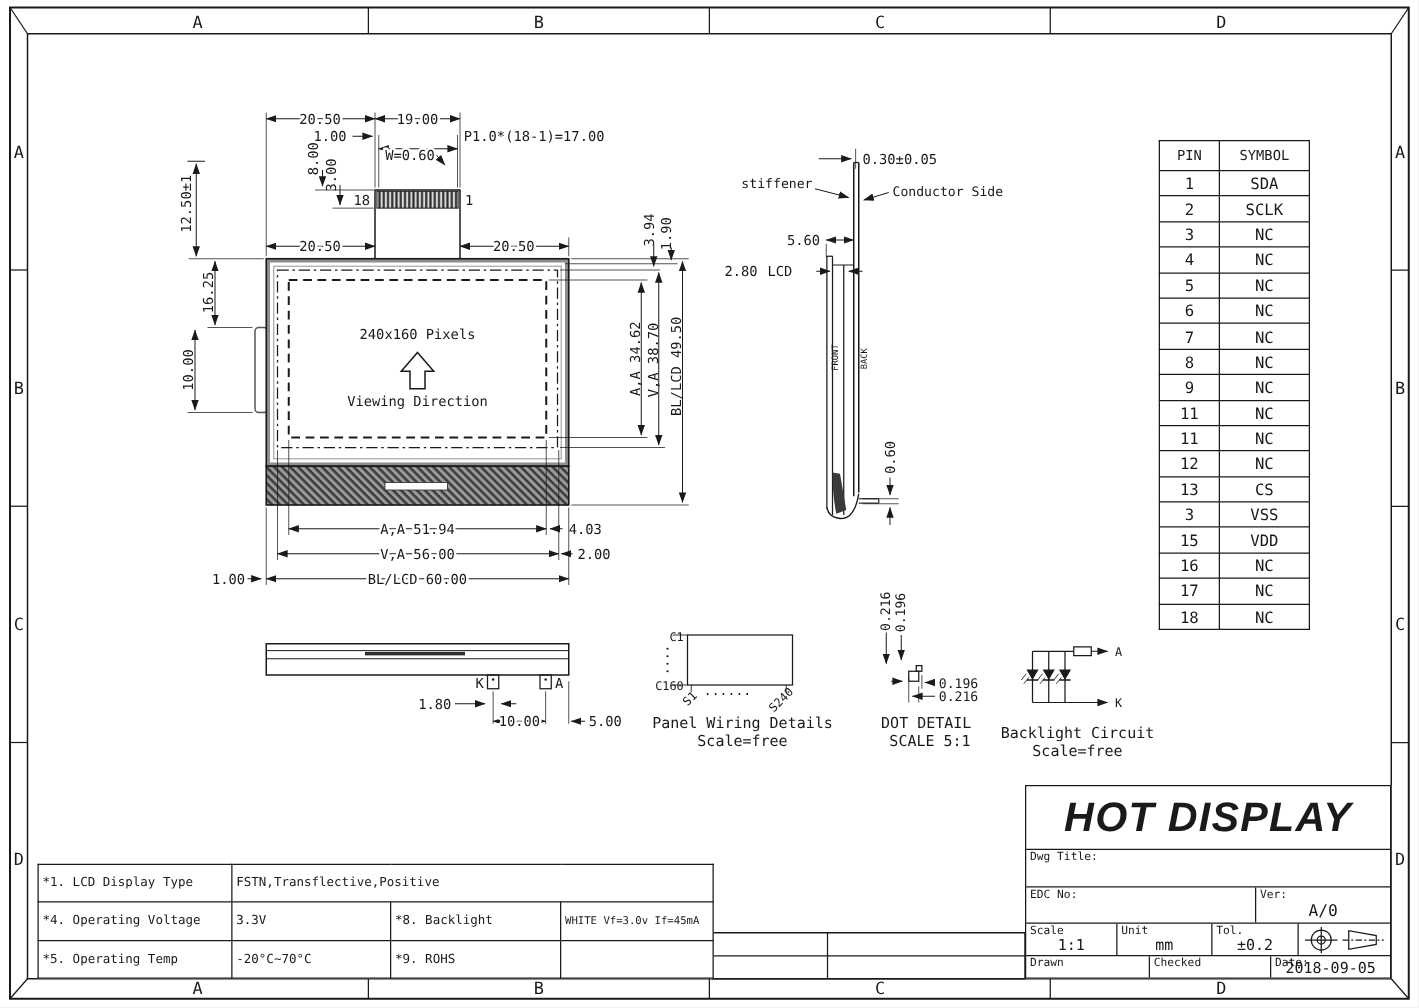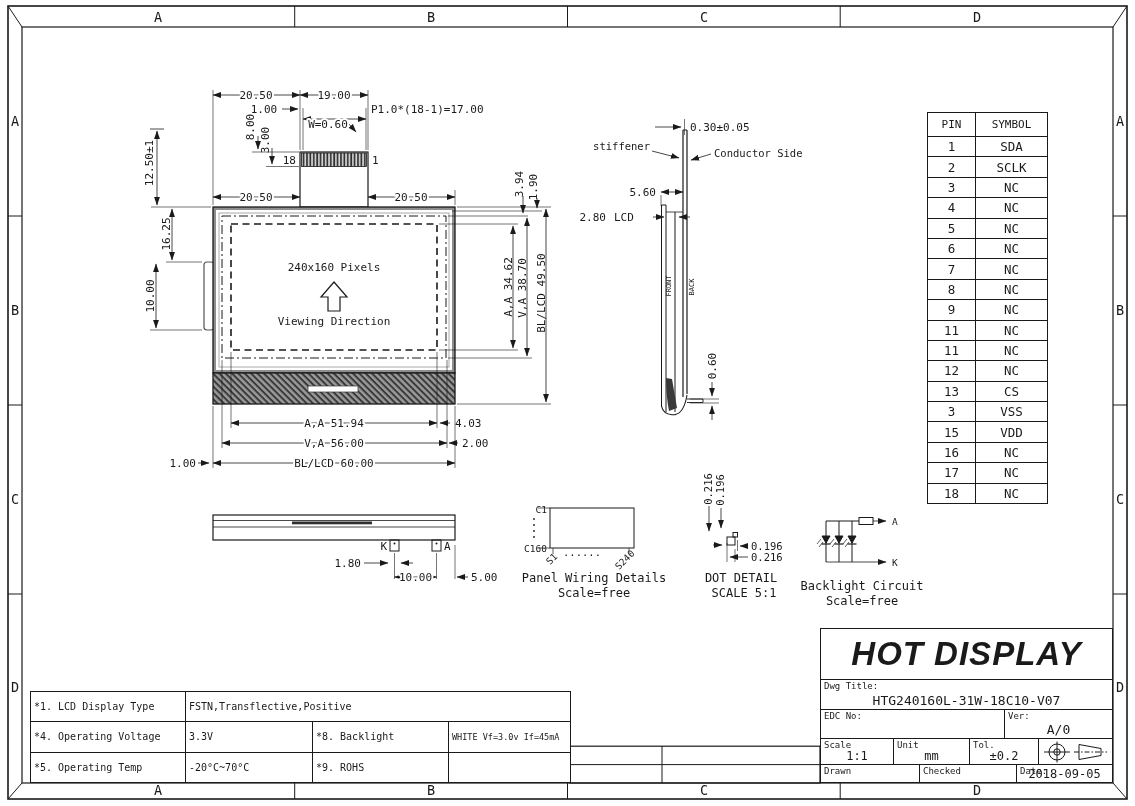--- a/index.html
+++ b/index.html
@@ -445,21 +445,20 @@
     <td></td>
   </tr>
 </tbody>
     </table>
 
 <div class="title-block">
   <div class="tb-logo">HOT DISPLAY</div>
   <div class="tb-row" style="height:30px">
     <div class="tb-cell" style="flex:1">
       <span class="tb-label">Dwg Title:</span>
-      <span class="tb-value">HTG240160L-31W-18C10-V07</span>
     </div>
   </div>
   <div class="tb-row" style="height:29px">
     <div class="tb-cell" style="width:183px">
       <span class="tb-label">EDC No:</span>
     </div>
     <div class="tb-cell" style="flex:1">
       <span class="tb-label">Ver:</span>
       <span class="tb-value">A/0</span>
     </div>

